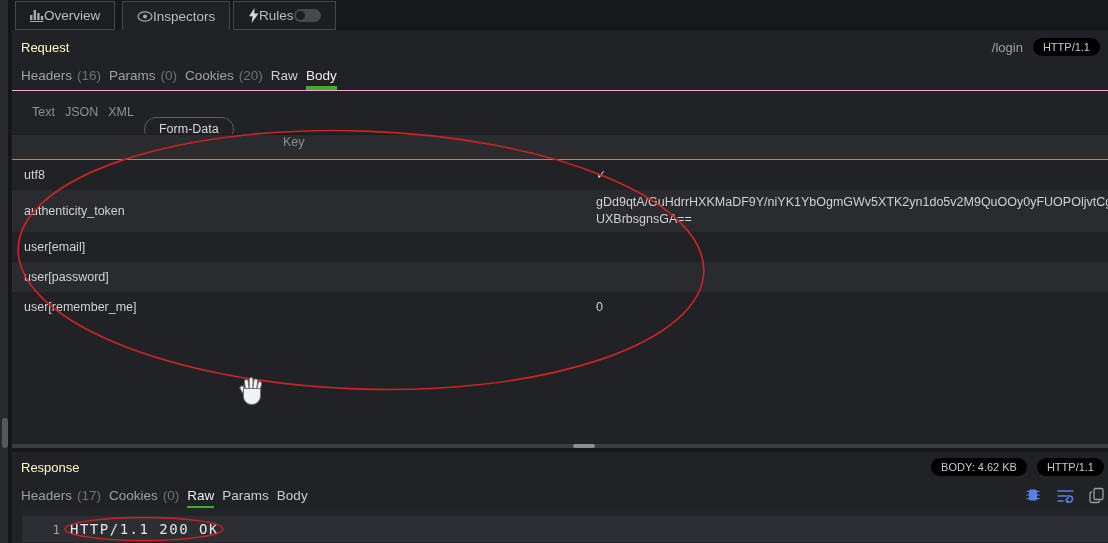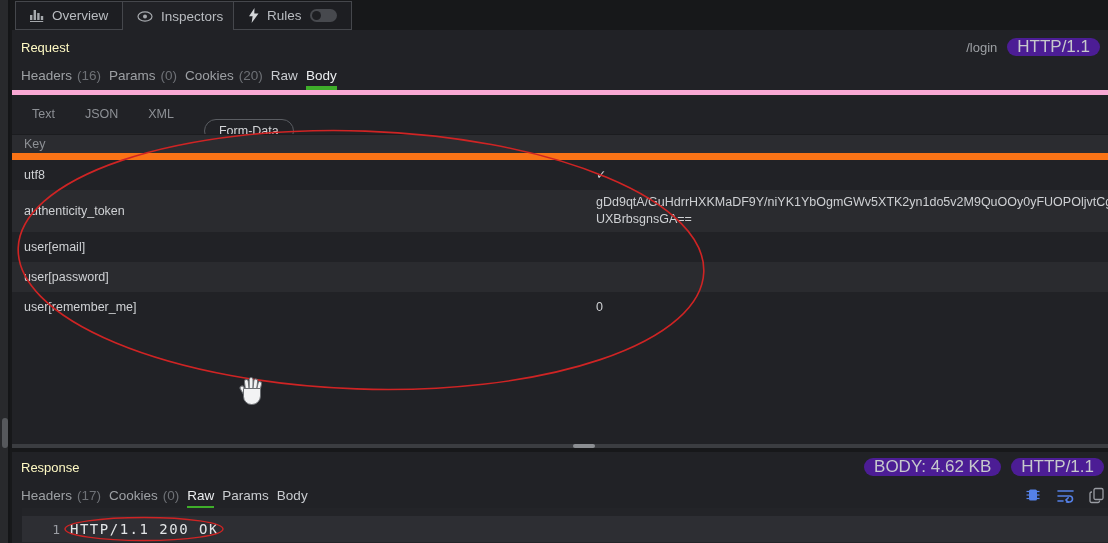--- a/index.html
+++ b/index.html
@@ -12,58 +12,58 @@
     font-size:13px;
   }
   
   .left-strip { position:absolute; left:0; top:0; width:10px; height:543px;
     background:#28292c; border-right:2px solid #141517; }
   .left-thumb { position:absolute; left:2px; top:418px; width:6px; height:30px;
     background:#56585c; border-radius:3px; }
 
   
   .topbar { position:absolute; left:12px; top:0; right:0; height:30px; background:#17181a; }
-  .toptab { position:absolute; top:1px; height:29px; display:flex; align-items:center; gap:8px;
+  .toptab { position:absolute; top:1px; height:29px; display:flex; align-items:center; gap:0;
     padding:0 14px; border:1px solid #45474c; color:#b9bcc0; font-size:13.5px; background:#1d1e22; }
   .toptab.overview { left:3px; }
   .toptab.inspectors { left:110px; background:#212226; border-bottom:none; height:30px; }
   .toptab.rules { left:221px; }
   .toggle { width:27px; height:13px; border-radius:7px; background:#47494e; position:relative; }
   .toggle .knob { position:absolute; left:2px; top:2px; width:9px; height:9px; border-radius:50%; background:#1d1e22; }
 
   
   .panel { position:absolute; left:12px; right:0; background:#212226; }
   .request-panel { top:30px; height:414px; }
   .response-panel { top:452px; height:91px; }
 
   .panel-header { height:28px; display:flex; align-items:center; padding:6px 8px 0 9px; }
   .panel-title { color:#fef9c3; font-size:13px; }
   .header-right { margin-left:auto; display:flex; align-items:center; gap:10px; }
   .path-text { color:#9da0a4; font-size:13px; }
-  .pill { background:#4c1d95; color:#c6c9cc; font-size:17px; line-height:18px;
+  .pill { background:#000000; color:#c6c9cc; font-size:11px; line-height:18px;
     padding:0 10px; border-radius:9px; white-space:nowrap; }
 
   .tabs-row { position:relative; height:30px; display:flex; align-items:center; gap:8px;
     padding:0 8px 0 9px; margin-top:2px; }
   .tab { position:relative; height:100%; display:flex; align-items:center; gap:5px; cursor:default; }
   .tab .lbl { color:#9da0a4; font-size:13.5px; }
   .tab .cnt { color:#6e7176; font-size:13.5px; }
   .tab.bright .lbl { color:#c9ccd0; }
   .tab.active .lbl { color:#eceef0; }
   .tab.active::after { content:""; position:absolute; left:0; right:0; bottom:0; height:4px; background:#3fae2a; }
 
-  .subtabs-row { height:42px; display:flex; align-items:center; gap:30px;
-    padding-left:20px; border-top:5px solid #f9a8d4; }
+  .subtabs-row { height:42px; display:flex; align-items:center; gap:10px;
+    padding-left:20px; border-top:1px solid #f9a8d4; }
   .subtab { color:#8d9095; font-size:12.5px; }
   .subtab.selected { color:#d4d6d9; border:1px solid #5a5d62; border-radius:13px; padding:4px 14px;margin-top:34px; }
 
   
   .ftable { position:absolute; left:0; right:0; top:104px; }
-  .thead { height:26px; background:#2b2c30; border-top:1px solid #1b1c1f; border-bottom:7px solid #f97316;
-    display:flex; align-items:center; color:#8d9095; font-size:12.5px; }
+  .thead { height:26px; background:#2b2c30; border-top:1px solid #1b1c1f; border-bottom:1px solid #f97316;
+    display:flex; align-items:center; color:#8d9095; font-size:12.5px;flex-direction:column; }
   .col-key { width:578px; padding-left:12px; flex:none; }
   .col-val { flex:1; padding-left:6px; border-left:1px solid #3c3e42; height:100%; display:flex; align-items:center; }
   .trow { display:flex; align-items:center; min-height:30px; font-size:12.5px; color:#cfd1d4; }
   .trow.alt { background:#2a2b2f; }
   .trow .vcell { flex:1; padding-left:6px; line-height:17px; overflow:hidden; white-space:nowrap; }
   .trow.tall { min-height:42px; }
 
   
   .hscroll { position:absolute; left:12px; right:0; top:444px; height:4px; background:#3b3d41; }
   .hscroll .thumb { position:absolute; left:561px; top:0; width:22px; height:4px; background:#8b8e92; border-radius:2px; }

